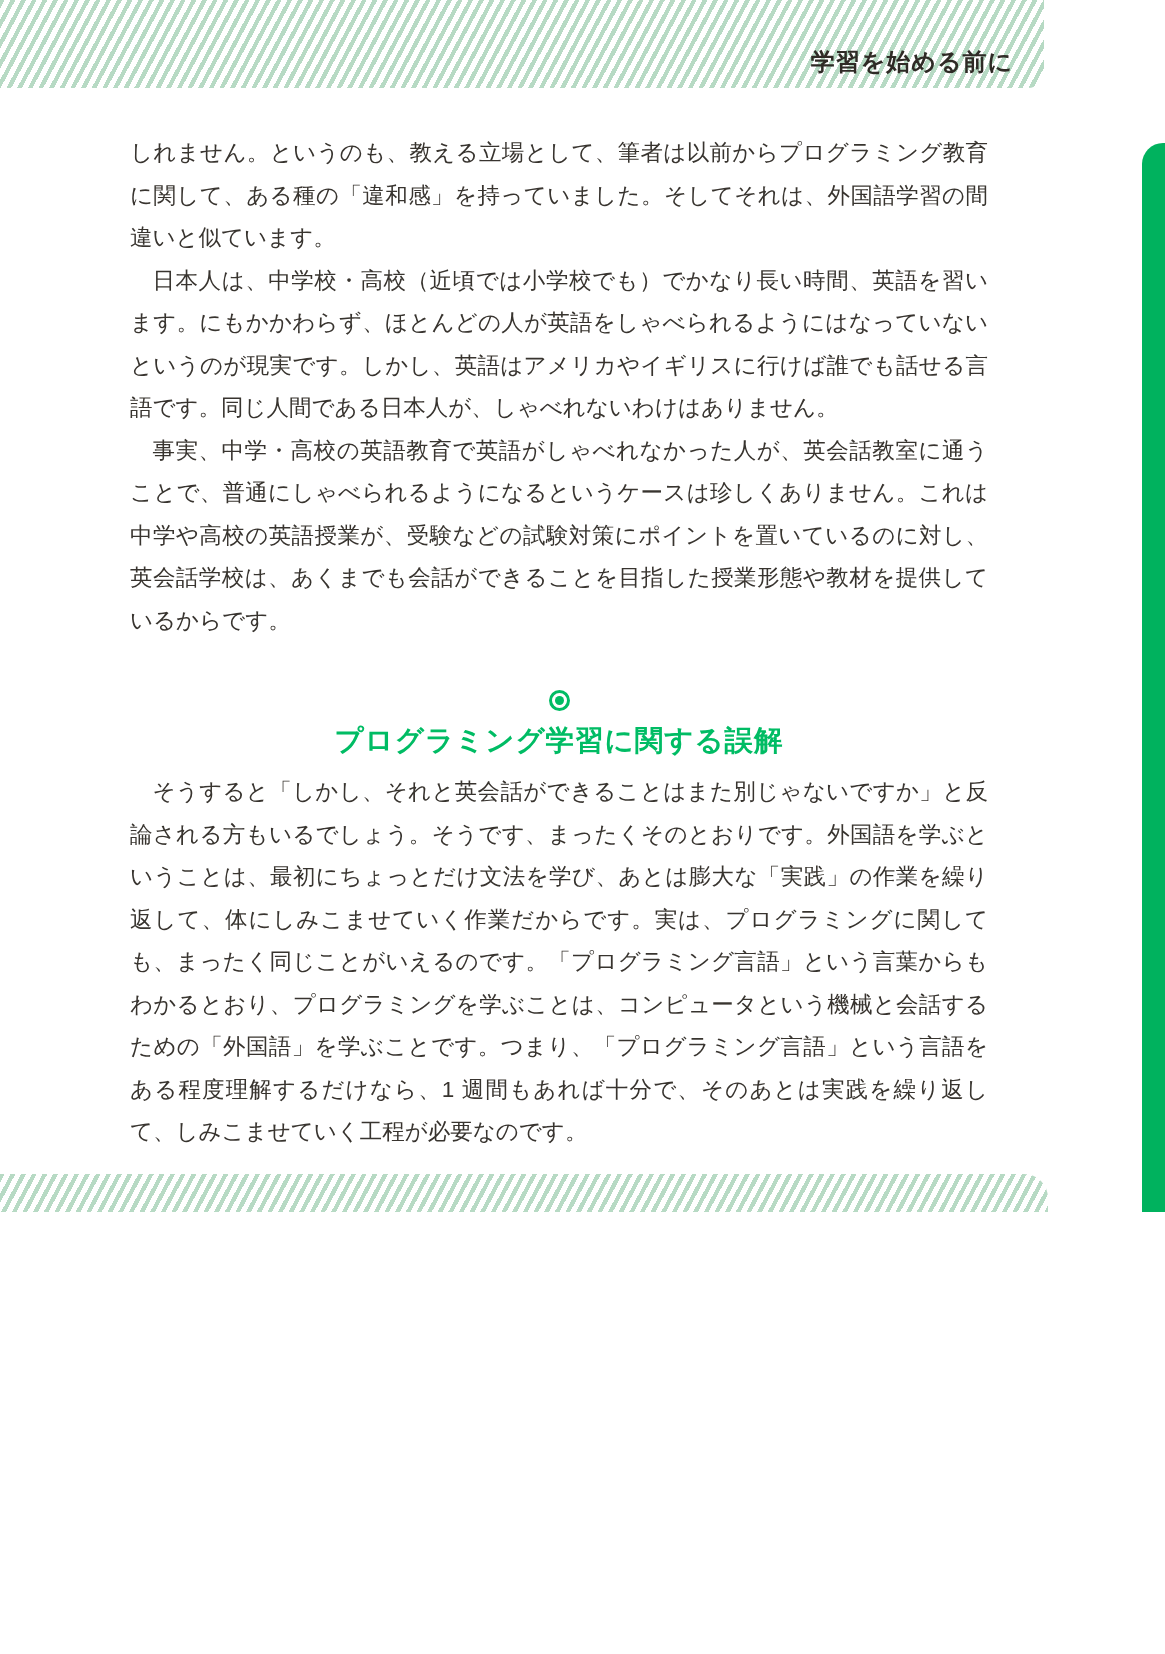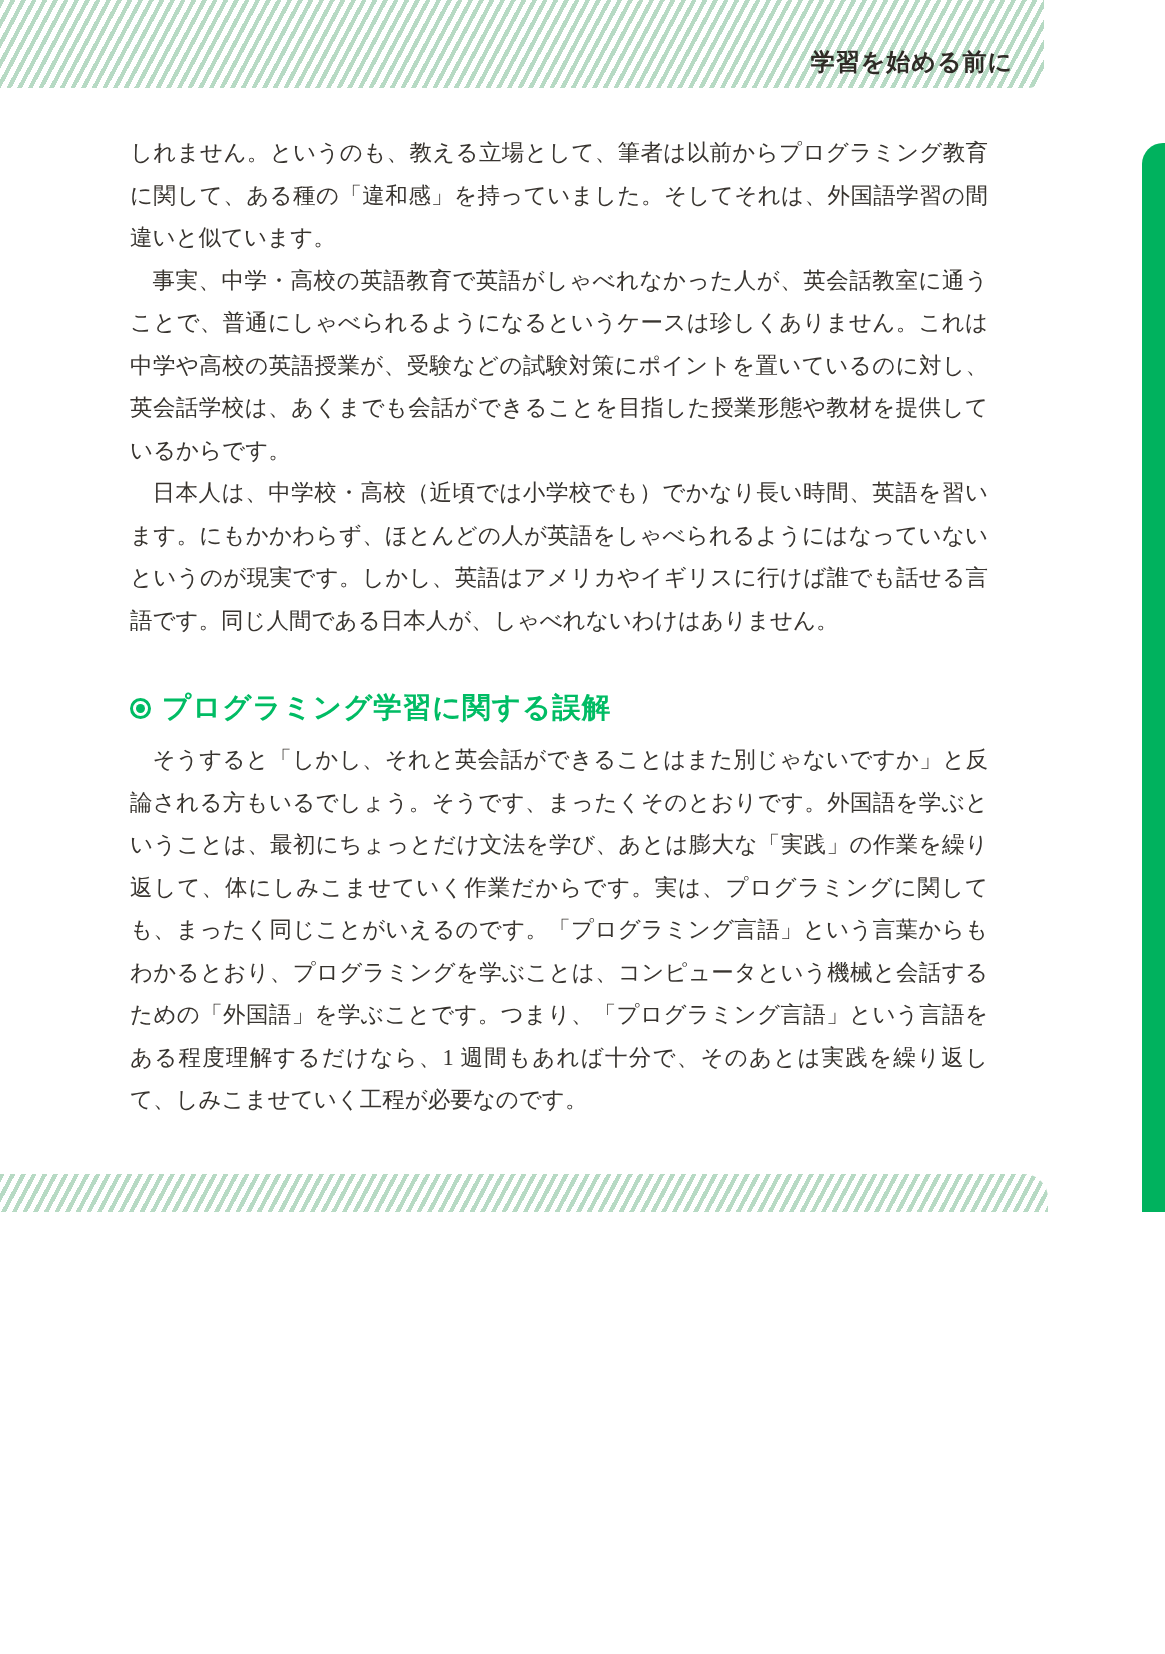--- a/index.html
+++ b/index.html
@@ -8,21 +8,21 @@
     --stripe:#b7dac4;
     --ink:#38342f;
   }
   html,body{margin:0;padding:0;background:#ffffff;}
   .page{
     position:relative;
     width:1165px;
     height:1212px;
     background:#ffffff;
     overflow:hidden;
-    font-family:Liberation Serif, serif;
+    font-family:Liberation Sans, sans-serif;
   }
   
   .stripe-band{
     position:absolute;
     background-image:repeating-linear-gradient(118deg,
       var(--stripe) 0px, var(--stripe) 4.2px,
       #ffffff 4.2px, #ffffff 9.4px);
   }
   .stripe-band.top{ top:0; left:0; width:1044px; height:88px; border-radius:0 0 16px 0; }
   .stripe-band.bottom{ bottom:0; left:0; width:1048px; height:38px; border-radius:0 24px 0 0; }
@@ -68,20 +68,21 @@
     display:flex;
     align-items:center;
     gap:11px;
     margin:48px 0 13px 0;
     color:var(--accent);
     font-size:28.5px;
     line-height:36px;
     font-weight:bold;
     letter-spacing:1px;
     text-indent:0;
+    flex-direction:column;
   }
   .fisheye{
     flex:0 0 auto;
     width:21px;
     height:21px;
     box-sizing:border-box;
     border:3.5px solid var(--accent);
     border-radius:50%;
     position:relative;
     display:inline-block;
@@ -112,22 +113,22 @@
 <div class="page">
 
   <div class="stripe-band top"></div>
 
   <div class="header-title">学習を始める前に</div>
 
   <div class="side-bar"></div>
 
   <div class="content">
     <p class="continuation">しれません。というのも、教える立場として、筆者は以前からプログラミング教育に関して、ある種の「違和感」を持っていました。そしてそれは、外国語学習の間違いと似ています。</p>
+    <p>日本人は、中学校・高校（近頃では小学校でも）でかなり長い時間、英語を習います。にもかかわらず、ほとんどの人が英語をしゃべられるようにはなっていないというのが現実です。しかし、英語はアメリカやイギリスに行けば誰でも話せる言語です。同じ人間である日本人が、しゃべれないわけはありません。</p>
     <p>事実、中学・高校の英語教育で英語がしゃべれなかった人が、英会話教室に通うことで、普通にしゃべられるようになるというケースは珍しくありません。これは中学や高校の英語授業が、受験などの試験対策にポイントを置いているのに対し、英会話学校は、あくまでも会話ができることを目指した授業形態や教材を提供しているからです。</p>
-    <p>日本人は、中学校・高校（近頃では小学校でも）でかなり長い時間、英語を習います。にもかかわらず、ほとんどの人が英語をしゃべられるようにはなっていないというのが現実です。しかし、英語はアメリカやイギリスに行けば誰でも話せる言語です。同じ人間である日本人が、しゃべれないわけはありません。</p>
 
     <h2 class="section-heading">
       <span class="fisheye"></span>
       <span>プログラミング学習に関する誤解</span>
     </h2>
 
     <p>そうすると「しかし、それと英会話ができることはまた別じゃないですか」と反論される方もいるでしょう。そうです、まったくそのとおりです。外国語を学ぶということは、最初にちょっとだけ文法を学び、あとは膨大な「実践」の作業を繰り返して、体にしみこませていく作業だからです。実は、プログラミングに関しても、まったく同じことがいえるのです。「プログラミング言語」という言葉からもわかるとおり、プログラミングを学ぶことは、コンピュータという機械と会話するための「外国語」を学ぶことです。つまり、「プログラミング言語」という言語をある程度理解するだけなら、1 週間もあれば十分で、そのあとは実践を繰り返して、しみこませていく工程が必要なのです。</p>
   </div>
 
   <div class="page-number">5</div>

